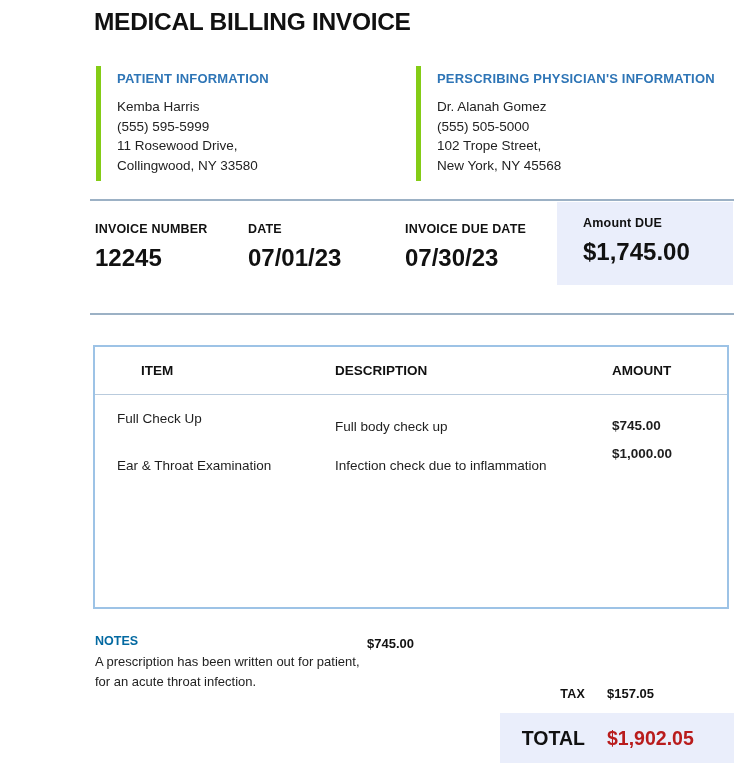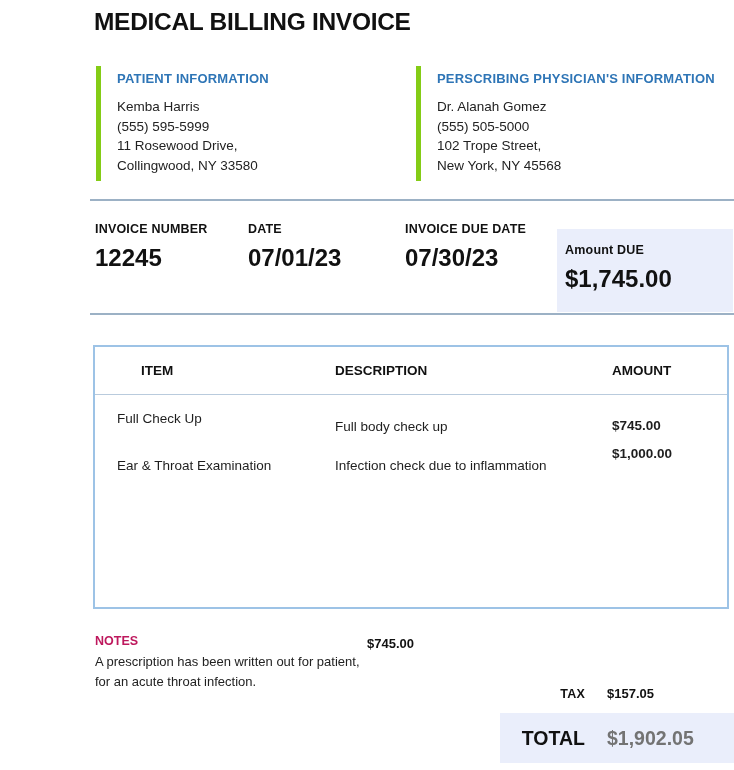--- a/index.html
+++ b/index.html
@@ -62,24 +62,24 @@
     color: #111111;
   }
   .meta-value {
     font-size: 24px;
     font-weight: 700;
     margin-top: 8px;
     color: #111111;
   }
   .amount-due-box {
     position: absolute;
-    left: 512px; top: 229px;
+    left: 512px; top: 202px;
     width: 176px; height: 83px;
     background: #eaeefb;
-    padding: 14px 0 0 8px;
+    padding: 14px 0 0 26px;
   }
   .items-table {
     position: absolute;
     left: 48px; top: 345px;
     width: 636px; height: 264px;
     border: 2px solid #9dc3e6;
     background: #ffffff;
   }
   .items-table .col-cell { position: absolute; font-size: 13.5px; }
   .items-table .th { font-weight: 700; color: #111111; }
@@ -88,21 +88,21 @@
     left: 0; right: 0; top: 47px;
     height: 1px;
     background: #b9cbdd;
   }
   .amount-cell { font-weight: 700; }
   .notes-heading {
     position: absolute;
     left: 50px; top: 634px;
     font-size: 12.5px;
     font-weight: 700;
-    color: #be185d;
+    color: #0369a1;
   }
   .notes-body {
     position: absolute;
     left: 50px; top: 652px;
     font-size: 13px;
     line-height: 20px;
     color: #222222;
   }
   .totals-row {
     position: absolute;
@@ -140,21 +140,21 @@
     width: 85px;
     text-align: right;
     font-size: 19.5px;
     font-weight: 700;
     color: #111111;
   }
   .total-box .total-value {
     margin-left: 22px;
     font-size: 19.5px;
     font-weight: 700;
-    color: #737373;
+    color: #b91c1c;
   }
 </style>
 </head>
 <body>
 
 <div class="page">
 
   <h1 class="page-title">MEDICAL BILLING INVOICE</h1>
 
   <section class="info-section info-patient">

